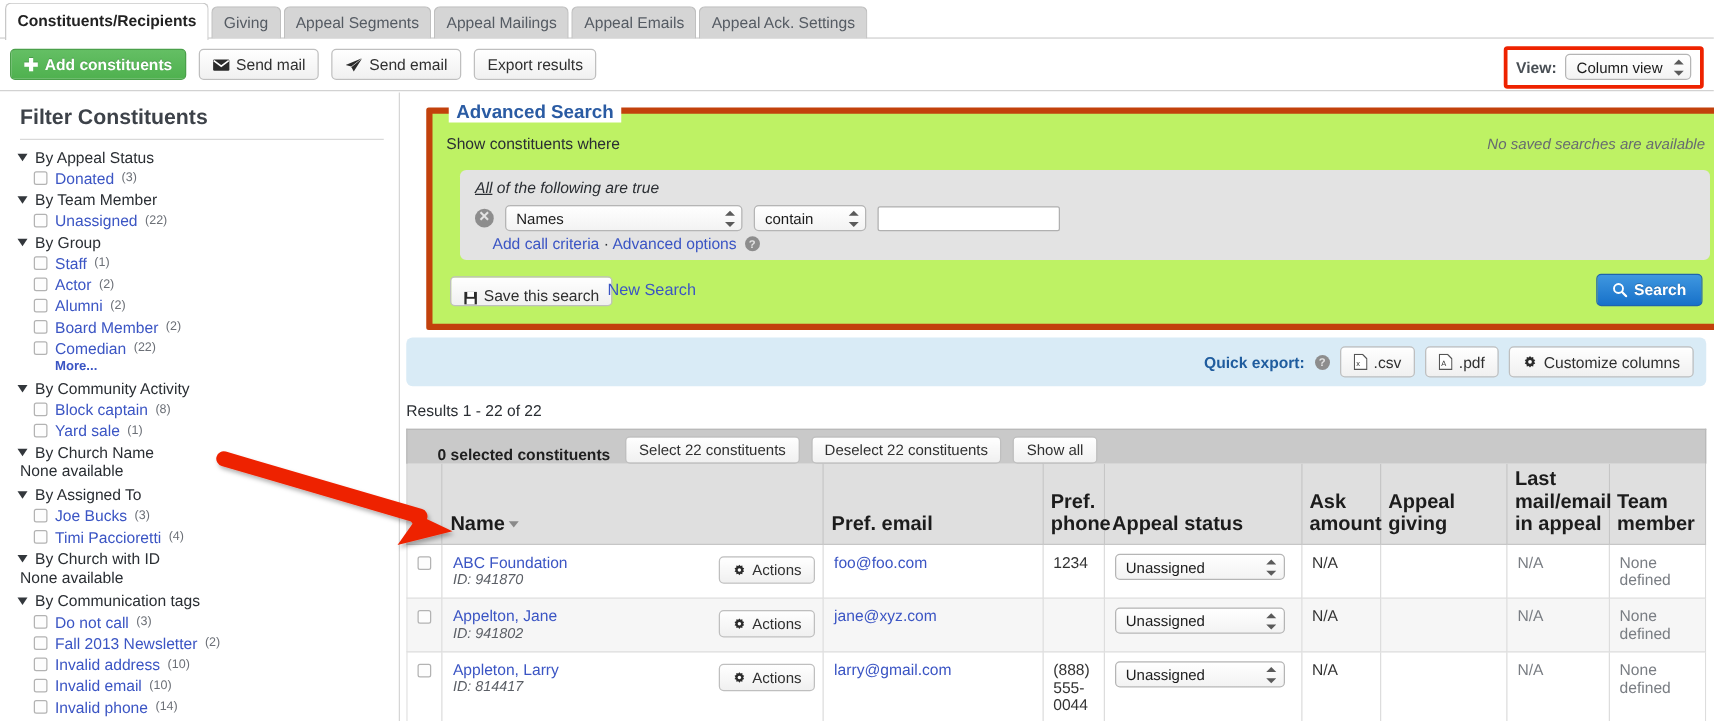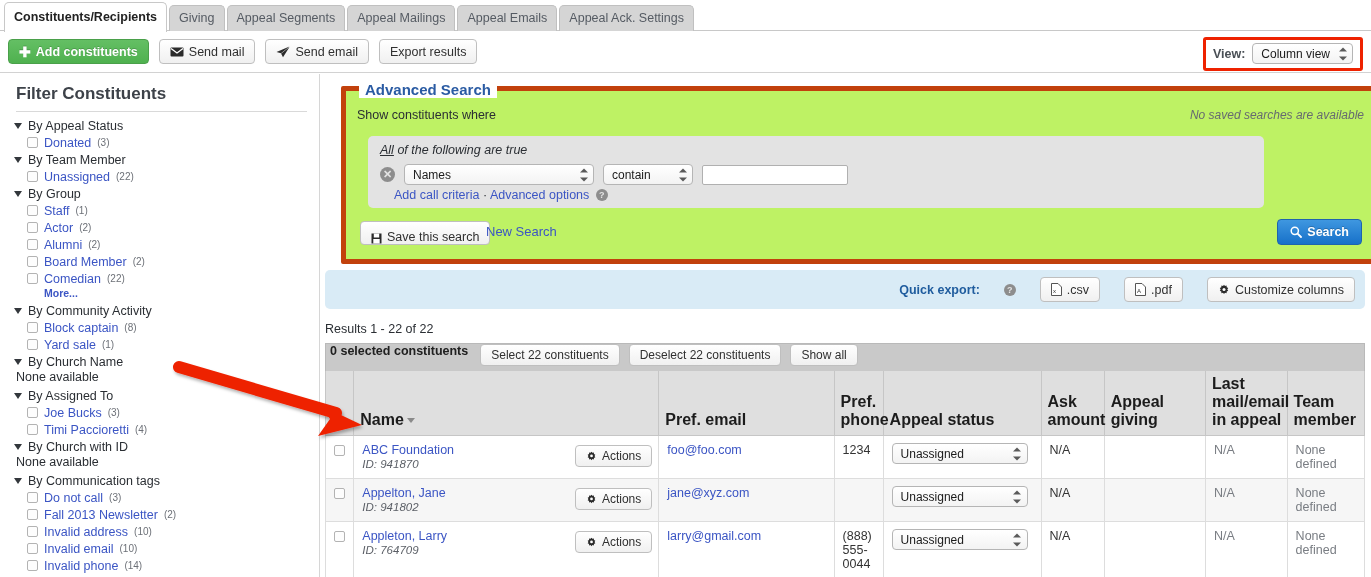--- a/index.html
+++ b/index.html
@@ -158,21 +158,21 @@
     position: absolute; left: 13px; top: -10px;
     background: #ffffff; padding: 0 6px;
     font-size: 15px; font-weight: bold; color: #2a5ba3;
   }
   .adv-sub { position: absolute; left: 11px; top: 17px; font-size: 12.5px; color: #2a2e33; }
   .adv-nosaved {
     position: absolute; right: 12px; top: 17px;
     font-size: 12px; font-style: italic; color: #666a70;
   }
   .crit-box {
-    position: absolute; left: 22px; top: 45px; width: 896px; height: 72px;
+    position: absolute; left: 22px; top: 45px; width: 1000px; height: 72px;
     background: #e3e3e3; border-radius: 5px;
   }
   .crit-head {
     position: absolute; left: 12px; top: 7px;
     font-size: 12.5px; font-style: italic; color: #2a2e33;
   }
   .crit-head u { font-style: italic; }
   .crit-row { position: absolute; left: 12px; top: 28px; display: flex; align-items: center; gap: 9px; }
   .del-icon {
     width: 15px; height: 15px; border-radius: 50%;
@@ -213,30 +213,30 @@
     display: inline-flex; align-items: center; gap: 5px;
     cursor: pointer;
   }
 
   .export-bar {
     position: absolute; left: 4px; top: 196px; width: 1040px; height: 39px;
     background: #d9ebf6; border-radius: 5px;
   }
   .export-inner {
     position: absolute; right: 10px; top: 7px;
-    display: flex; align-items: center; gap: 24px;
+    display: flex; align-items: center; gap: 8px;
   }
   .qe-label { font-weight: bold; color: #1f5c9e; font-size: 12.5px; }
 
   .results-count { position: absolute; left: 4px; top: 248px; font-size: 12.5px; color: #2a2e33; }
 
   .selbar {
     position: absolute; left: 4px; top: 269px; width: 1040px; height: 28px;
     background: #c9c9c9;
-    display: flex; align-items: flex-start; padding-left: 4px; gap: 9px;
+    display: flex; align-items: flex-end; padding-left: 24px; gap: 9px;
     border: 1px solid #b9b9b9; border-bottom: none;
   }
   .selbar-title { font-weight: bold; font-size: 12.5px; color: #202020; margin-right: 3px; }
   .selbar .btn { height: 22px; font-size: 12px; }
 
   
   .tbl-wrap { position: absolute; left: 4px; top: 297px; width: 1040px; height: 206px; overflow: hidden; }
   table.grid { border-collapse: collapse; width: 1040px; table-layout: fixed; }
   table.grid th {
     background: #dfdfdf;
@@ -660,21 +660,21 @@
             <td></td>
             <td class="muted">N/A</td>
             <td class="muted">None defined</td>
           </tr>
           <tr class="">
             <td><span class="cbx" style="display: inline-block; margin-top: 2px;"></span></td>
             <td class="cell-name">
               <div class="name-flex">
                 <div>
                   <a>Appleton, Larry</a>
-                  <div class="cell-id">ID: 764709</div>
+                  <div class="cell-id">ID: 814417</div>
                 </div>
                 <span class="btn btn-actions">
                   <span>
                     <svg width="11" height="11" viewBox="0 0 12 12">
                       <path d="M6 0.8 L7 2 L8.6 1.6 L8.7 3.3 L10.2 4 L9.3 5.4 L10.2 6.8 L8.7 7.5 L8.6 9.2 L7 8.8 L6 10 L5 8.8 L3.4 9.2 L3.3 7.5 L1.8 6.8 L2.7 5.4 L1.8 4 L3.3 3.3 L3.4 1.6 L5 2 Z" fill="#2b2b2b"></path>
                       <circle cx="6" cy="5.4" r="1.5" fill="#ffffff"></circle>
                     </svg>
                   </span>
                   <span>Actions</span>
                 </span>

